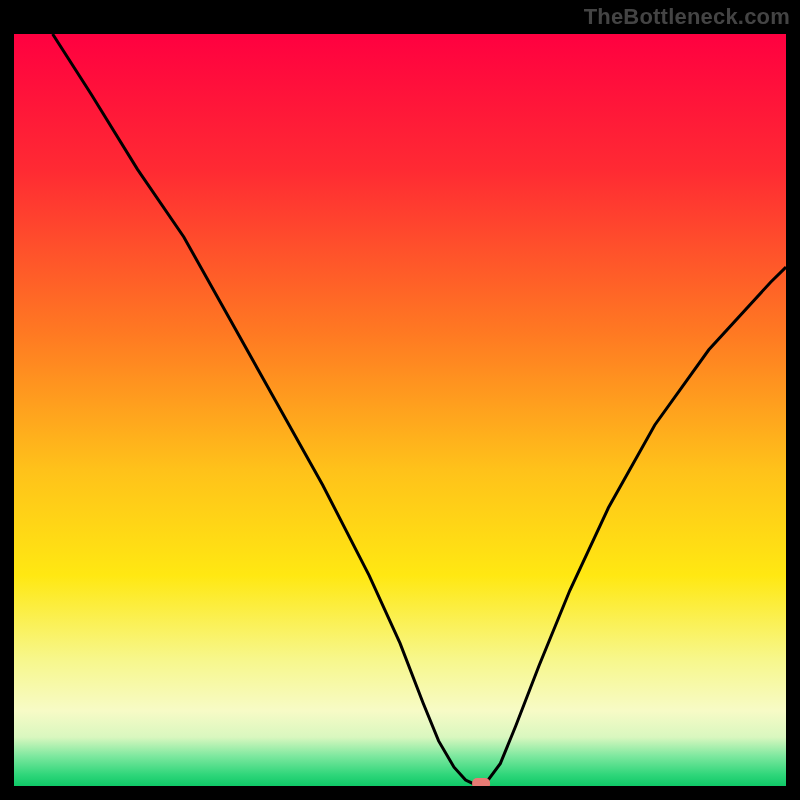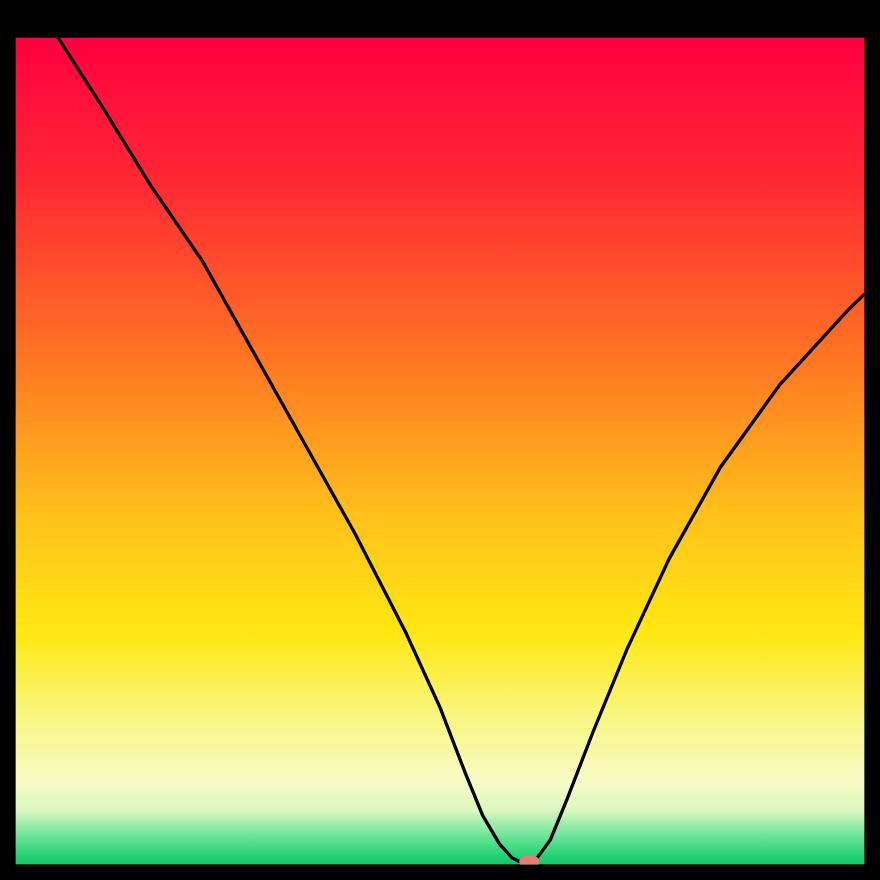--- a/index.html
+++ b/index.html
@@ -33,20 +33,21 @@
     top: 34px;
     width: 772px;
     height: 752px;
   }
   svg { display: block; }
 </style>
 </head>
 <body>
 
 <div class="outer">
+  <div class="watermark">TheBottleneck.com</div>
 
   <div class="plot">
     <svg id="chart-svg" width="772" height="752" viewBox="0 0 772 752">
       <defs>
         <linearGradient id="bg-grad" x1="0" y1="0" x2="0" y2="1">
             <stop offset="0.00%" stop-color="#ff0040"></stop>
             <stop offset="18.00%" stop-color="#ff2a33"></stop>
             <stop offset="40.00%" stop-color="#ff7a22"></stop>
             <stop offset="58.00%" stop-color="#ffc21a"></stop>
             <stop offset="72.00%" stop-color="#ffe812"></stop>

